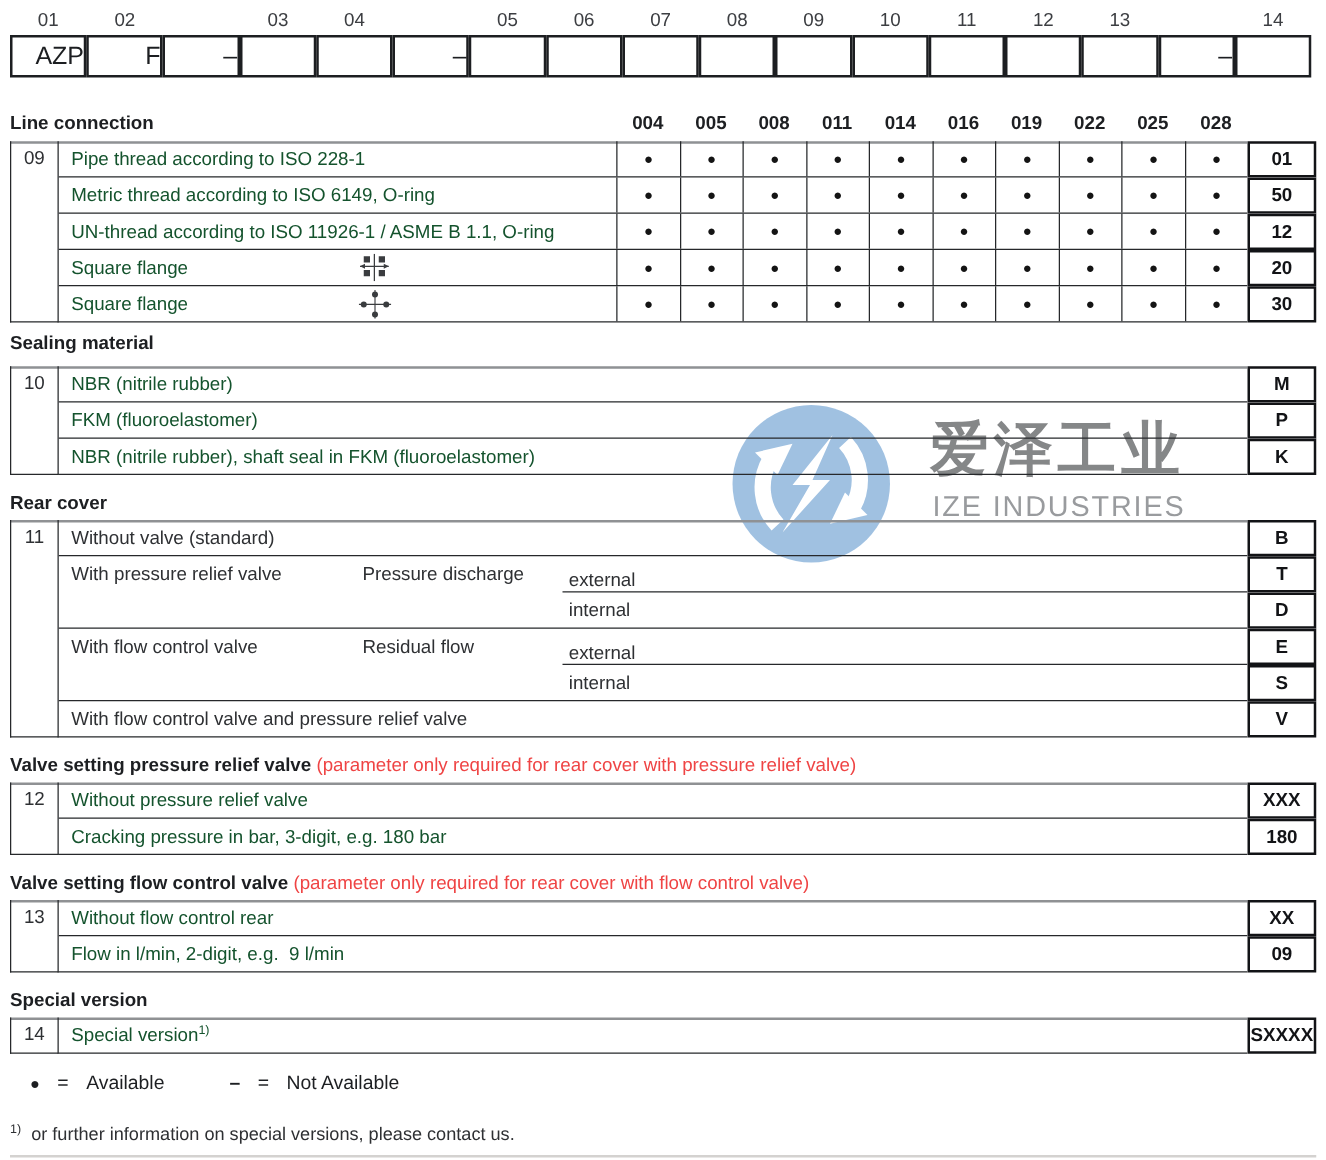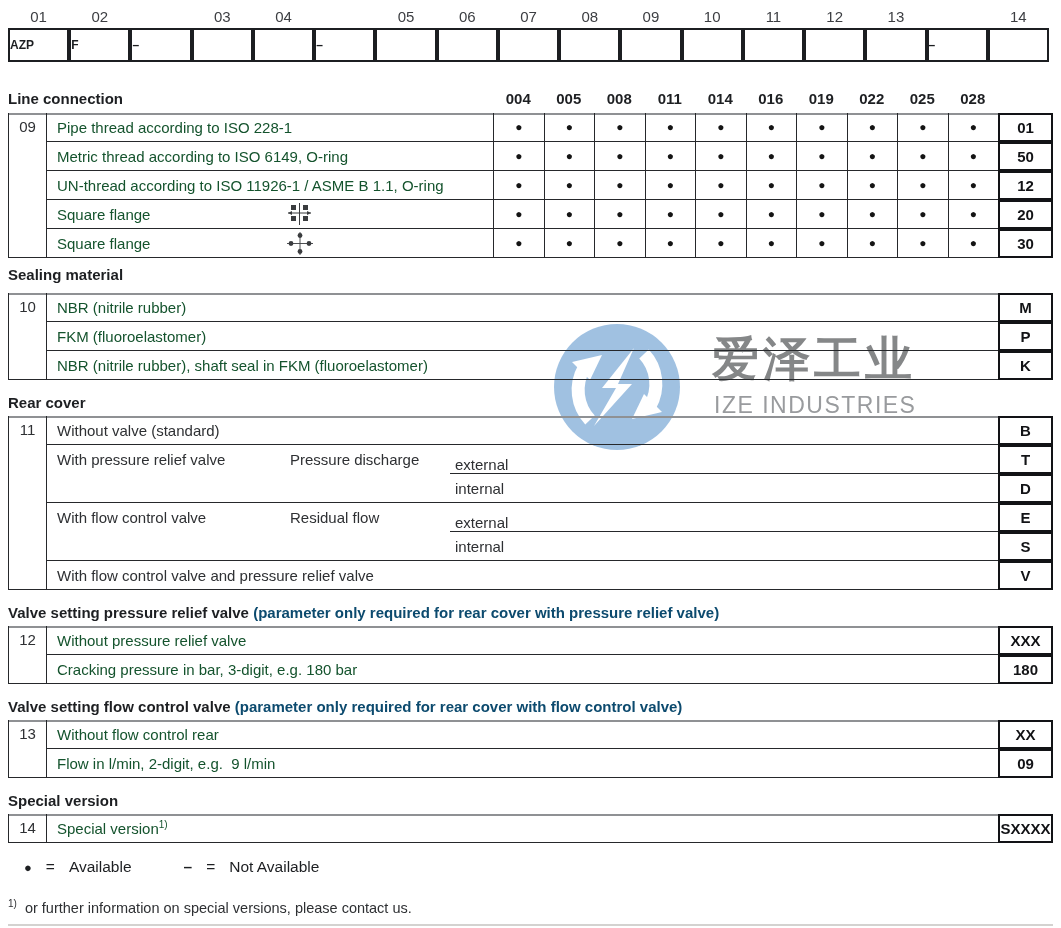--- a/index.html
+++ b/index.html
@@ -1,37 +1,37 @@
 <!DOCTYPE html>
 <html><head>
 <meta charset="utf-8">
 <style>
   * { box-sizing: border-box; margin: 0; padding: 0; }
   html,body { width:1061px; height:928px; background:#ffffff; overflow:hidden; }
   .page { position:relative; width:1061px; height:928px; background:#fff;
           font-family:"Liberation Sans", sans-serif; color:#2e3033; }
 
   
-  .watermark { position:absolute; left:552px; top:322px; width:420px; height:130px; opacity:.88; }
+  .watermark { position:absolute; left:584px; top:322px; width:420px; height:130px; opacity:.88; }
   .wm-logo { position:absolute; left:0; top:0; }
   .wm-cn { position:absolute; left:160px; top:6px; font-size:47px; font-weight:600;
            color:#56585b; letter-spacing:4px; opacity:.82; white-space:nowrap; }
   .wm-en { position:absolute; left:162px; top:70px; font-size:23px; color:#7e8184;
            letter-spacing:1.5px; opacity:.9; white-space:nowrap; }
 
   
   .top-table { position:absolute; left:8px; top:28px; width:1041px; height:34px; display:flex; }
   .tt-cell { flex:1; position:relative; height:34px; border:2px solid #1c1e21; background:transparent; }
   .tt-label { position:absolute; top:-22px; left:0; right:0; text-align:center;
               font-size:15px; color:#3c3e42; }
-  .tt-value { height:30px; line-height:30px; text-align:left; font-weight:bold; font-size:12px; color:#1c1e21; }
+  .tt-value { height:30px; line-height:30px; text-align:right; font-weight:normal; font-size:20px; color:#1c1e21; }
 
   
   .sec-title { position:absolute; left:8px; font-size:15px; font-weight:bold; color:#1d1f22; white-space:nowrap; }
-  .sec-title .note { font-weight:bold; color:#0c4a6e; }
+  .sec-title .note { font-weight:normal; color:#ef4444; }
 
   .size-headers { position:absolute; left:493px; top:90px; width:505px; display:flex; }
   .size-headers span { flex:1; text-align:center; font-size:15px; font-weight:bold; color:#1d1f22; }
 
   
   .sec-table { position:absolute; left:8px; width:1045px; }
   .gray-top { position:absolute; left:0; top:0; width:990px; height:2px; background:#8f9194; }
   .numcol { position:absolute; left:0; top:0; width:39px; height:100%;
             border-left:1.5px solid #26282b; border-right:1.5px solid #26282b; border-bottom:1.5px solid #26282b;
             text-align:center; font-size:15px; color:#2e3033; padding-top:5px; }

